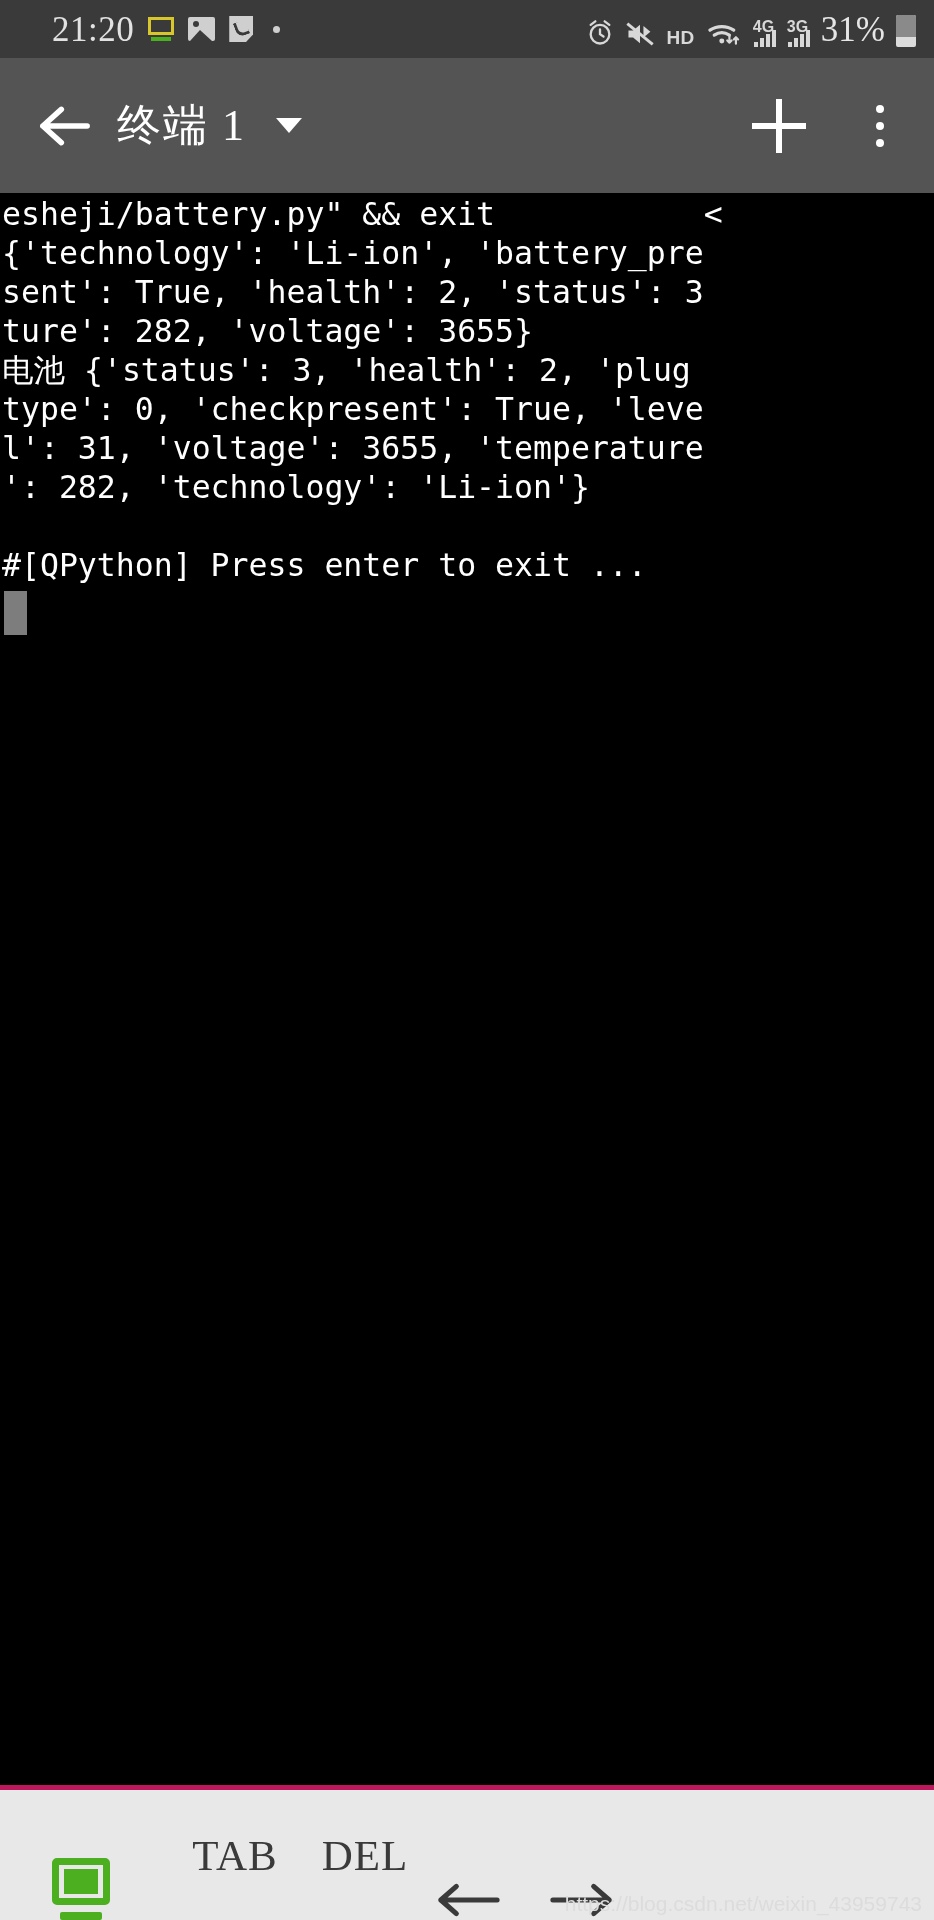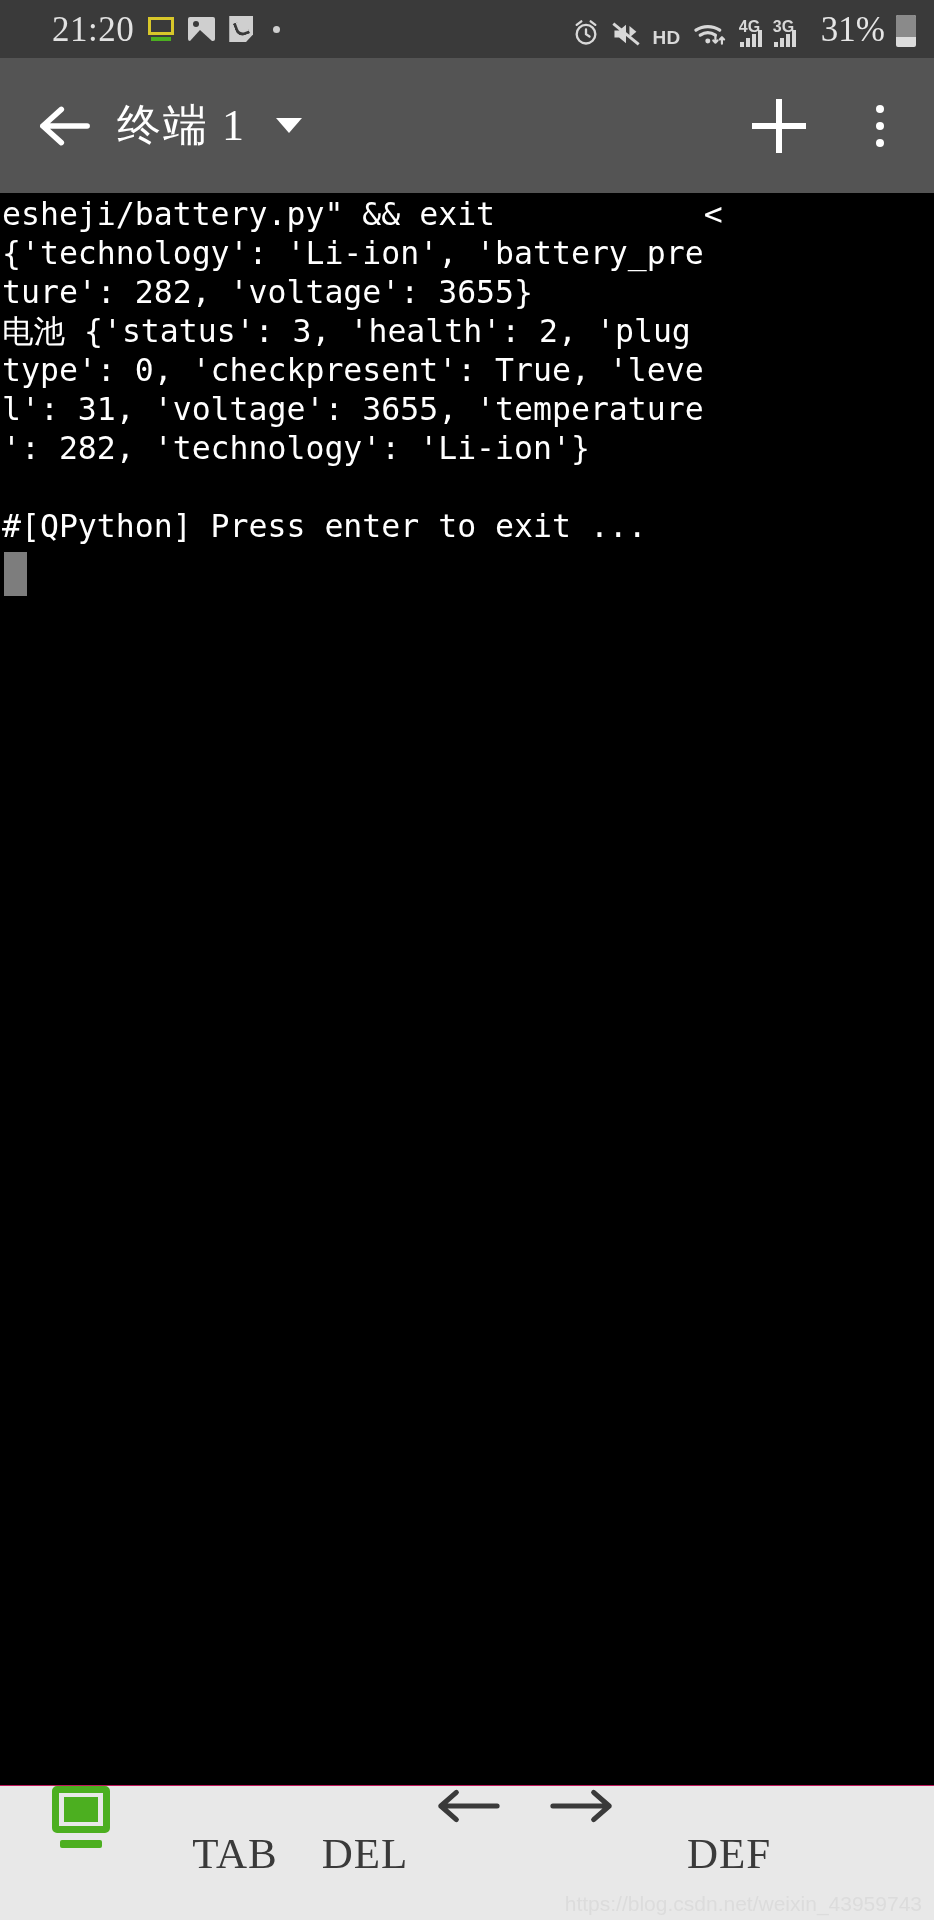--- a/index.html
+++ b/index.html
@@ -47,21 +47,21 @@
     font-family: "Liberation Serif", serif;
     font-size: 35px;
     letter-spacing: 0.5px;
     line-height: 1;
   }
   .sb-pct {
     color: #e6e6e6;
     font-family: "Liberation Serif", serif;
     font-size: 35px;
     line-height: 1;
-    margin-left: 14px;
+    margin-left: 0;
   }
   .sb-hd {
     color: #d8d8d8;
     font-family: "Liberation Sans", sans-serif;
     font-size: 19px;
     font-weight: bold;
     line-height: 1;
     letter-spacing: 0.5px;
   }
   .icon-screen-yellow {
@@ -237,23 +237,23 @@
     margin-left: 2px;
     margin-top: 6px;
   }
 
   
   .bottombar {
     flex: 0 0 135px;
     height: 135px;
     background: #e8e8e8;
     display: flex;
-    align-items: flex-start;
-    position: relative;
-    border-top: 1px solid #be185d;
+    align-items: flex-end;
+    position: relative;
+    border-top: 5px solid #be185d;
   }
   .bb-item {
     color: #3a3a3a;
     font-family: "Liberation Serif", serif;
     font-size: 43px;
     letter-spacing: 1px;
     display: flex;
     align-items: center;
     justify-content: center;
     height: 100%;
@@ -373,20 +373,21 @@
         <i></i>
         <i></i>
         <i></i>
       </span>
   </div>
 
   <div class="terminal">
     <div class="term-lines">
       <div class="tline">esheji/battery.py" &amp;&amp; exit           &lt;</div>
       <div class="tline">{'technology': 'Li-ion', 'battery_pre</div>
+      <div class="tline">sent': True, 'health': 2, 'status': 3</div>
       <div class="tline">ture': 282, 'voltage': 3655}</div>
       <div class="tline">电池 {'status': 3, 'health': 2, 'plug</div>
       <div class="tline">type': 0, 'checkpresent': True, 'leve</div>
       <div class="tline">l': 31, 'voltage': 3655, 'temperature</div>
       <div class="tline">': 282, 'technology': 'Li-ion'}</div>
       <div class="tline blank">&nbsp;</div>
       <div class="tline">#[QPython] Press enter to exit ...</div>
       <div class="cursor"></div>
     </div>
   </div>
@@ -402,17 +403,16 @@
     <span class="bb-arrow">
       <svg width="66" height="40" viewBox="0 0 34 20">
         <path d="M32 10H3M3 10l8-7M3 10l8 7" stroke="#3a3a3a" stroke-width="2.6" fill="none" stroke-linecap="round" stroke-linejoin="round"></path>
       </svg>
     </span>
     <span class="bb-arrow" style="margin-left:38px">
       <svg width="66" height="40" viewBox="0 0 34 20">
         <path d="M2 10h29M31 10l-8-7M31 10l-8 7" stroke="#3a3a3a" stroke-width="2.6" fill="none" stroke-linecap="round" stroke-linejoin="round"></path>
       </svg>
     </span>
-    <span class="bb-item" style="width:150px;margin-left:34px">DEF</span>
     <span class="watermark">https://blog.csdn.net/weixin_43959743</span>
   </div>
 
 </div>
 
 </body></html>

